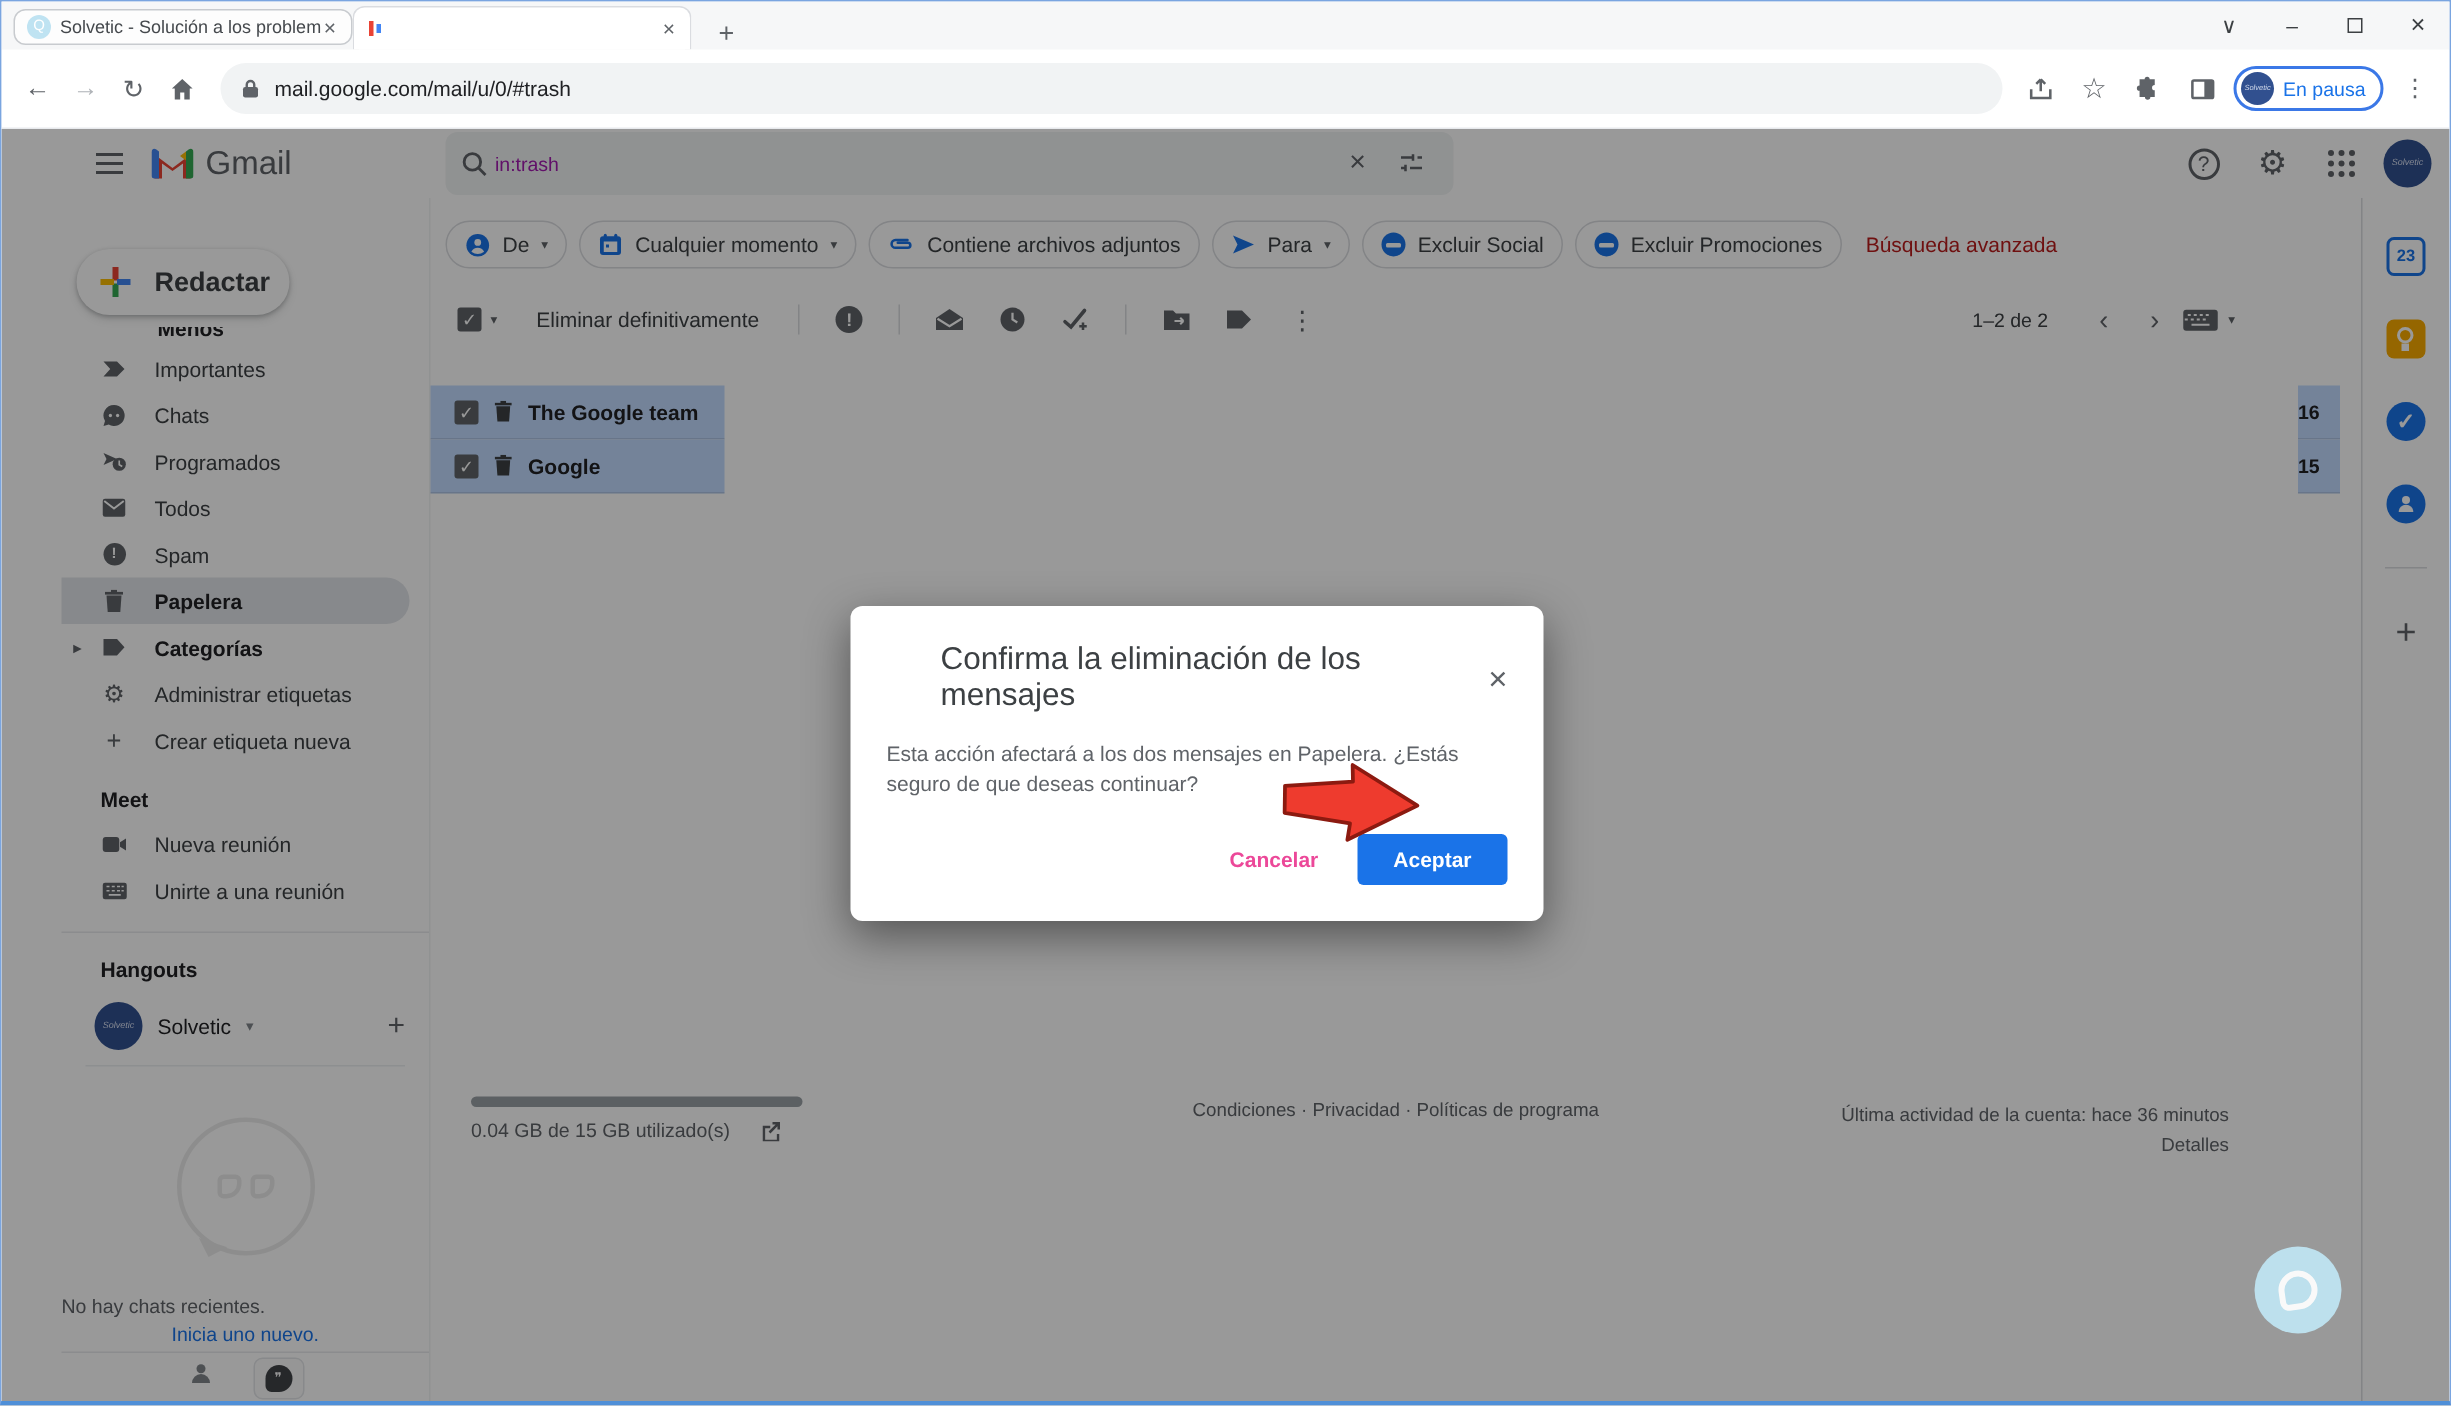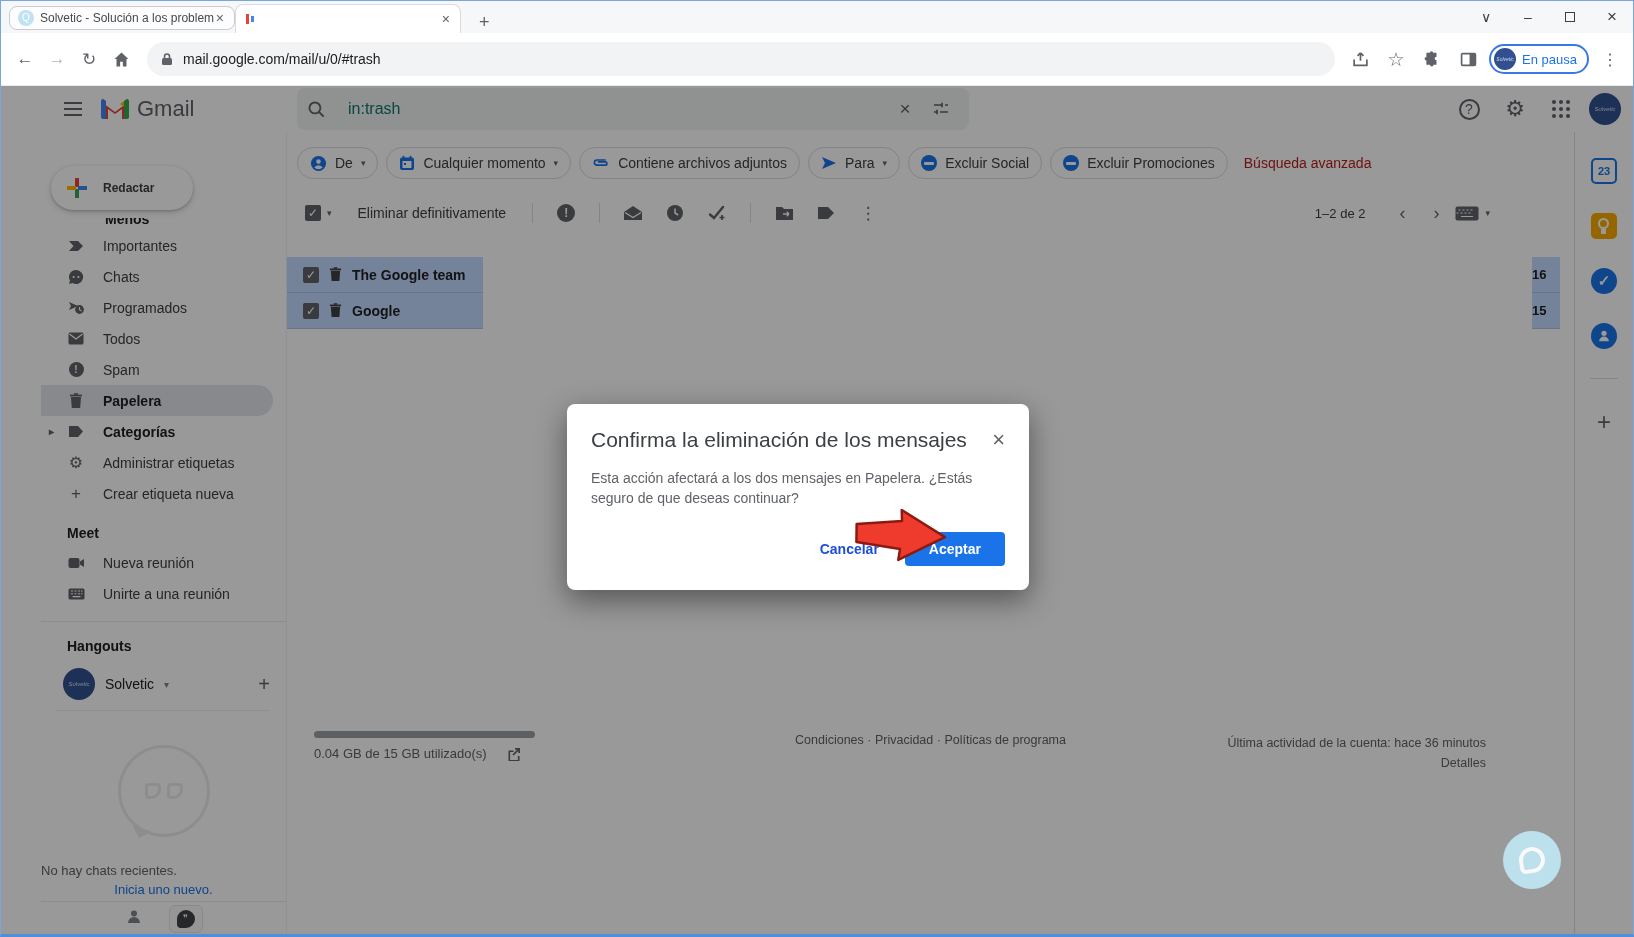--- a/index.html
+++ b/index.html
@@ -39,37 +39,37 @@
                  display:flex; align-items:center; justify-content:center; }
 
   
   .gmail { position:relative; height:849px; background:#fff;padding-left:40px; }
   .gm-header { height:46px; display:flex; align-items:center; padding-left:12px; }
   .burger { width:40px; height:40px; display:flex; flex-direction:column; justify-content:center; gap:4px; align-items:center; }
   .burger i { width:18px; height:2px; background:#5f6368; display:block; }
   .gm-logo { display:flex; align-items:center; gap:8px; margin-left:8px; width:108px; }
   .gm-logo .word { font-size:22px; color:#5f6368; }
   .searchbox { width:672px; height:42px; margin-left:88px; background:#f1f3f4; border-radius:8px; display:flex; align-items:center; padding:0 10px; }
-  .searchbox .q { font-size:16px; color:#0f766e; flex:1; margin-left:22px; }
+  .searchbox .q { font-size:13px; color:#a21caf; flex:1; margin-left:4px; }
   .sb-btn { width:36px; height:36px; display:flex; align-items:center; justify-content:center; color:#5f6368; font-size:19px; }
   .gm-right { margin-left:auto; display:flex; align-items:center; gap:10px; padding-right:12px; }
   .round-btn { width:36px; height:36px; display:flex; align-items:center; justify-content:center; color:#5f6368; font-size:20px; }
   .help-c { width:21px; height:21px; border:2px solid #5f6368; border-radius:50%; font-size:14px; display:flex; align-items:center; justify-content:center; }
   .appgrid { display:grid; grid-template-columns:repeat(3,4px); grid-gap:3px; }
   .appgrid i { width:4px; height:4px; background:#5f6368; border-radius:50%; }
   .gm-avatar { width:32px; height:32px; border-radius:50%; background:#31508f; color:#d7def0; font-size:6px; font-style:italic;
                display:flex; align-items:center; justify-content:center; }
 
   .gm-body { display:flex; height:803px; }
 
   
   .sidebar { width:246px; padding-top:20px; position:relative; border-right:1px solid #f1f3f4; }
   .compose { width:142px; height:44px; margin:14px 0 8px 10px; background:#fff; border-radius:24px;
              box-shadow:0 1px 3px rgba(60,64,67,.3), 0 3px 6px rgba(60,64,67,.15);
-             display:flex; align-items:center; gap:14px; padding-left:14px; font-size:12px; color:#3c4043; font-weight:bold; }
+             display:flex; align-items:center; gap:14px; padding-left:14px; font-size:18px; color:#3c4043; font-weight:bold; }
   .clipped-item { height:12px; overflow:hidden; padding-left:64px; color:#202124; font-weight:bold; font-size:14px; }
   .clipped-item span { display:block; transform:translateY(-7px); }
   .sb-item { height:31px; display:flex; align-items:center; padding-left:26px; gap:18px; font-size:14px; color:#3c4043; position:relative; }
   .sb-item .ico { width:18px; display:flex; justify-content:center; color:#5f6368; }
   .sb-item.selected { background:#e2e5e9; border-radius:0 16px 16px 0; width:232px; font-weight:bold; color:#202124; }
   .sb-item.bold { font-weight:bold; color:#202124; }
   .sb-item .expander { position:absolute; left:8px; font-size:10px; color:#5f6368; }
   .sb-heading { margin:16px 0 6px 26px; font-size:14px; color:#202124; font-weight:bold; }
   .sb-divider { border-top:1px solid #e8eaed; margin:12px 0 0 0; }
   .hangout-user { display:flex; align-items:center; padding:8px 16px 8px 22px; gap:10px; }
@@ -139,26 +139,26 @@
   .rp-keep b { position:absolute; left:10px; top:16px; width:5px; height:5px; background:#fff; }
   .rp-tasks { width:26px; height:26px; background:#1a73e8; border-radius:50%; color:#fff; font-size:15px; font-weight:bold;
               display:flex; align-items:center; justify-content:center; }
   .rp-contacts { width:26px; height:26px; background:#1a73e8; border-radius:50%; display:flex; align-items:center; justify-content:center; }
   .rp-plus { font-size:24px; color:#5f6368; }
 
   
   .dim { position:absolute; inset:0; background:rgba(0,0,0,.4); z-index:10; }
   .dialog { position:absolute; left:566px; top:318px; width:462px; background:#fff; border-radius:8px; z-index:20;
             box-shadow:0 10px 30px rgba(0,0,0,.45); padding:24px; }
-  .dlg-head { display:flex; align-items:flex-start; }
+  .dlg-head { display:flex; align-items:center;margin-left:36px; }
   .dlg-title { font-size:21px; color:#3c4043; flex:1; }
   .dlg-close { font-size:22px; color:#5f6368; line-height:20px; margin-top:2px; }
   .dlg-body { margin-top:16px; font-size:14px; color:#5f6368; line-height:20px; width:420px; }
   .dlg-actions { margin-top:24px; display:flex; justify-content:flex-end; align-items:center; gap:26px; }
-  .btn-text { font-size:14px; font-weight:bold; color:#1d4ed8; }
+  .btn-text { font-size:14px; font-weight:bold; color:#ec4899; }
   .btn-primary { background:#1a73e8; color:#fff; font-size:14px; font-weight:bold; border:none; border-radius:4px;
                  padding:9px 24px; }
   .arrow-annot { position:absolute; left:852px; top:418px; z-index:30; transform:rotate(4deg); }
   .watermark { position:absolute; left:1502px; top:745px; z-index:30; width:58px; height:58px; border-radius:50%;
                background:#bfe4f2; opacity:.95; display:flex; align-items:center; justify-content:center; }
   .watermark i { width:26px; height:26px; border:4px solid #fff; border-radius:50% 50% 50% 6px; display:block; transform:rotate(-8deg); }
 </style>
 </head>
 <body>
 

